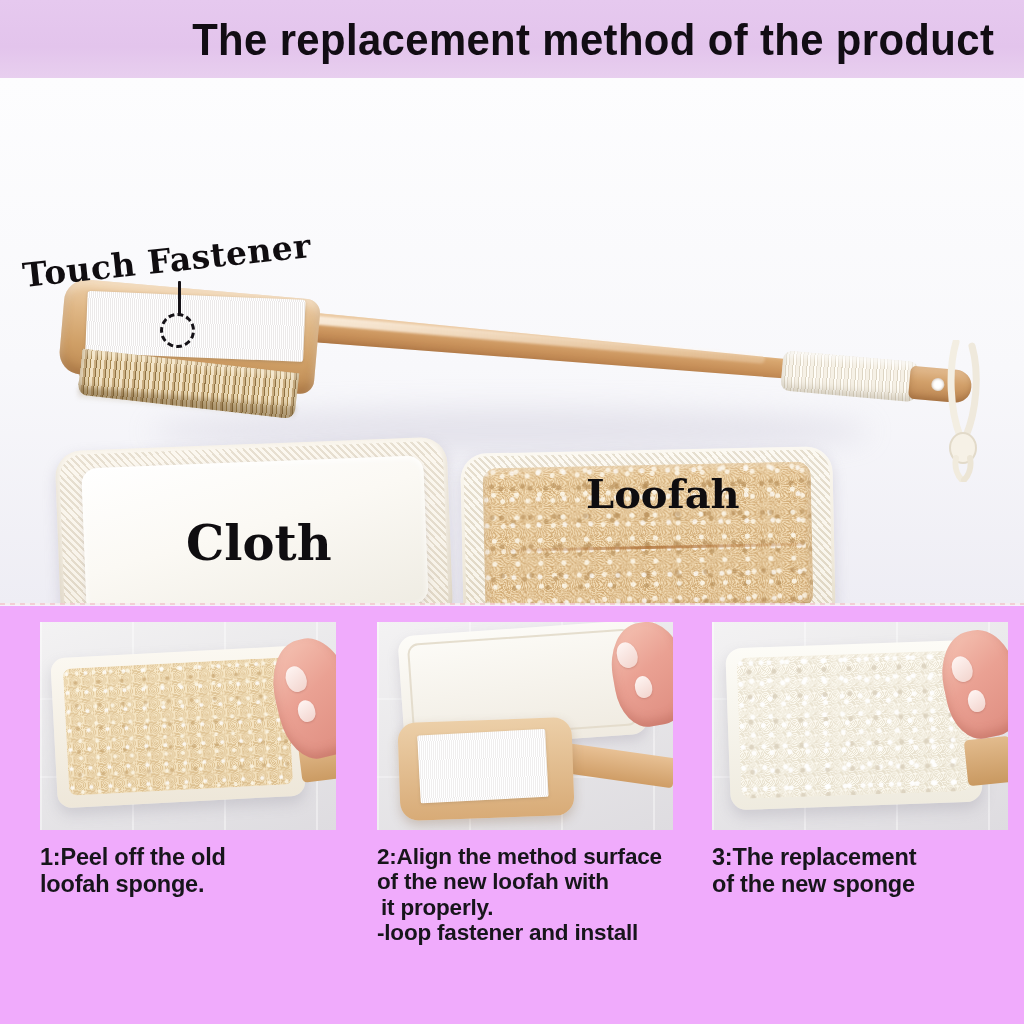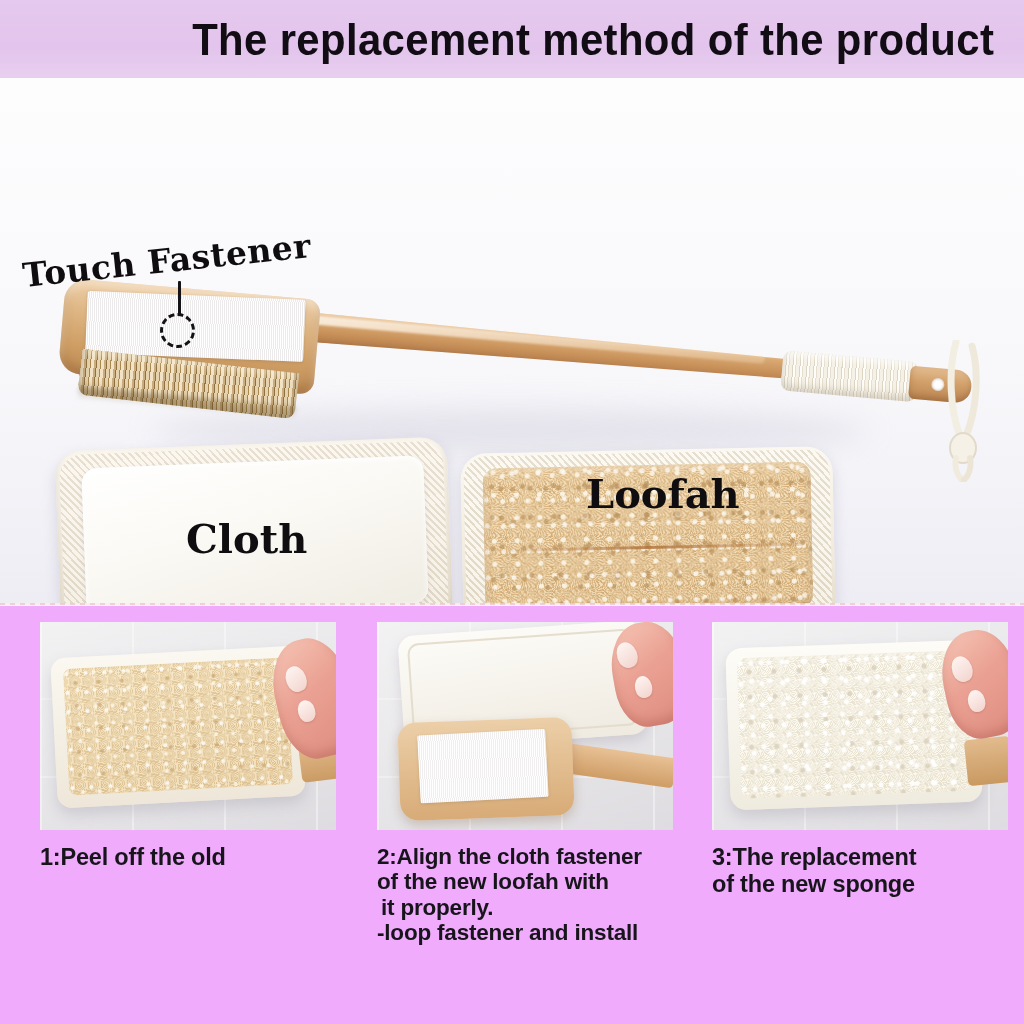--- a/index.html
+++ b/index.html
@@ -179,21 +179,21 @@
     background:linear-gradient(165deg,#ffffff 0%,#fbf9f4 45%,#efece3 100%);
     box-shadow:inset 0 2px 6px rgba(255,255,255,.9), 0 2px 5px rgba(170,162,180,.25);
   }
   .pad-label{
     position:absolute; z-index:6;
     font-family:"DejaVu Serif", serif;
     font-weight:700;
     color:#0f0d10;
     white-space:nowrap;
   }
-  .label-cloth{ left:186px; top:437px; font-size:40px; }
+  .label-cloth{ left:186px; top:437px; font-size:48px; }
 
   
   .pad-loofah{
     position:absolute; left:462px; top:372px;
     width:372px; height:178px;
     transform:rotate(-1.2deg);
   }
   .pad-loofah .binding{
     position:absolute; inset:0;
     border-radius:26px;
@@ -455,40 +455,41 @@
         <div class="ph1-pad">
           <div class="inner"></div>
         </div>
         <div class="ph1-wood"></div>
         <div class="hand ph1-hand"></div>
         <div class="nail ph1-nail1"></div>
         <div class="nail ph1-nail2"></div>
       </div>
       <div class="step-caption">
         <span class="cl">1:Peel off the old</span>
+        <span class="cl">loofah sponge.</span>
       </div>
     </div>
 
     <div class="step step-2">
       <div class="step-photo">
         <div class="ph-bg"></div>
         <div class="ph-tile"></div>
         <div class="ph2-cloth">
           <div class="seam"></div>
         </div>
         <div class="ph2-handle"></div>
         <div class="ph2-brush">
           <div class="vel"></div>
         </div>
         <div class="hand ph2-hand"></div>
         <div class="nail ph2-nail1"></div>
         <div class="nail ph2-nail2"></div>
       </div>
       <div class="step-caption">
-        <span class="cl">2:Align the cloth fastener</span>
+        <span class="cl">2:Align the method surface</span>
         <span class="cl">of the new loofah with</span>
         <span class="cl cl-i2">it properly.</span>
         <span class="cl">-loop fastener and install</span>
       </div>
     </div>
 
     <div class="step step-3">
       <div class="step-photo">
         <div class="ph-bg"></div>
         <div class="ph-tile"></div>

